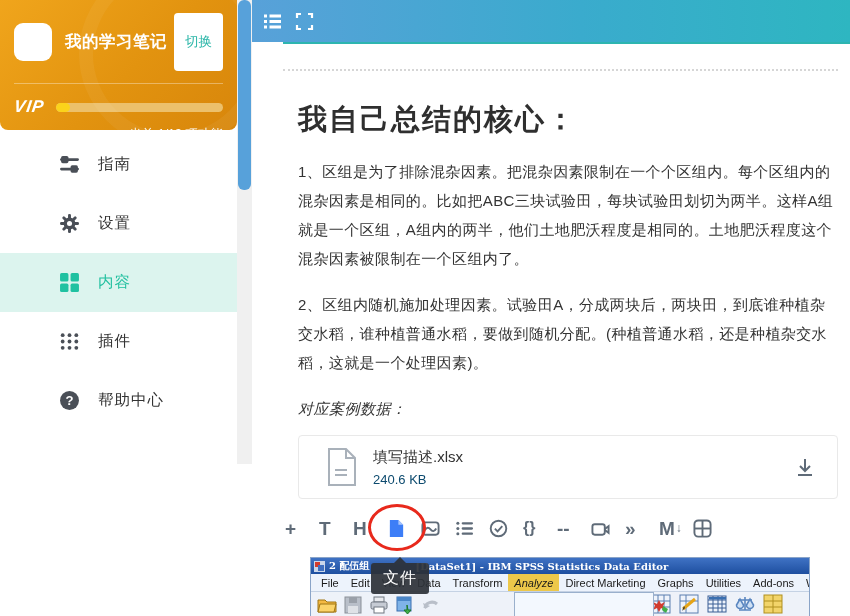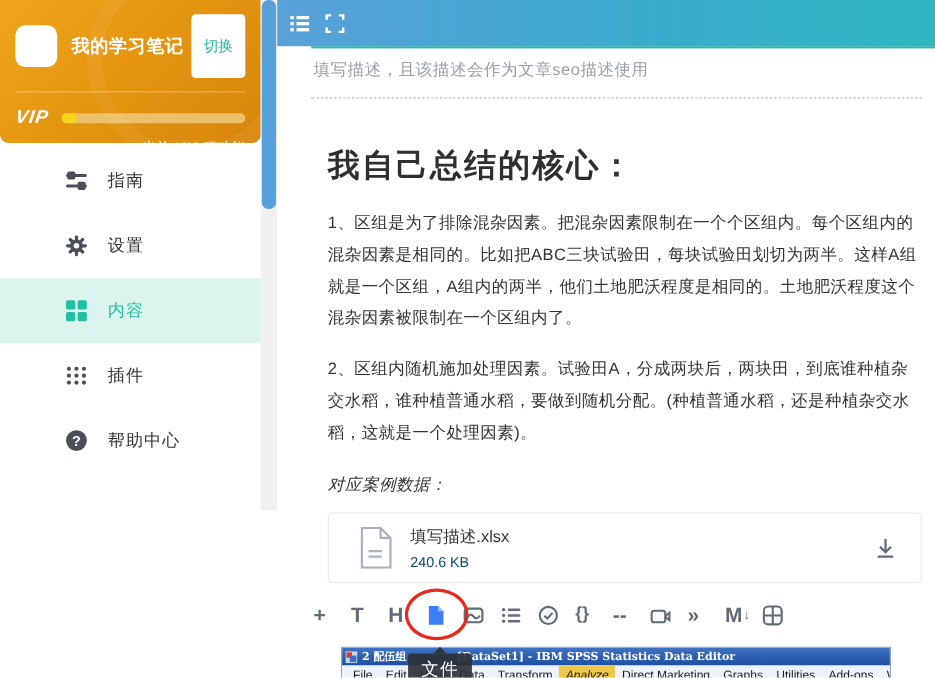--- a/index.html
+++ b/index.html
@@ -43,21 +43,21 @@
   .main { flex: 1; position: relative; background: #fff; }
   .topbar { height: 42px; background: linear-gradient(90deg, #58a1d9 0%, #3aabcd 55%, #2eb6c1 100%);
     display: flex; align-items: center; padding-left: 11px; gap: 13px; }
   .tb-icon { width: 19px; height: 19px; color: #fff; cursor: pointer; }
 
   .content { margin-left: 31px; border-top: 2px solid #2db5b0; padding-top: 10px; }
   .seo-desc { color: #9aa0a6; font-size: 15px; padding-left: 2px; letter-spacing: .5px; }
   .dotted { border-top: 2px dotted #d6d6d6; margin: 15px 12px 0 0; }
 
   .article { margin: 0 12px 0 15px; color: #333; }
-  .article h1 { font-size: 29px; font-weight: 700; letter-spacing: 2px; margin-top: 41px; color: #2f2f2f; }
+  .article h1 { font-size: 29px; font-weight: 700; letter-spacing: 2px; margin-top: 29px; color: #2f2f2f; }
   .article p.body { font-size: 15px; line-height: 29px; margin-top: 17px; letter-spacing: .4px; }
   .article p.case { font-size: 15px; margin-top: 23px; letter-spacing: .5px; font-style: italic; }
 
   .file-card { margin-top: 16px; height: 64px; border: 1px solid #e9e9e9; border-radius: 4px;
     display: flex; align-items: center; padding: 0 22px 0 28px; background: #fff; cursor: pointer; }
   .fc-doc { width: 30px; height: 38px; color: #a9b1ba; flex-shrink: 0; }
   .fc-meta { margin-left: 16px; }
   .fc-name { font-size: 15px; color: #333; }
   .fc-size { font-size: 13px; color: #0c4a6e; margin-top: 5px; }
   .fc-dl { margin-left: auto; width: 20px; height: 20px; color: #5f6b78; cursor: pointer; }
@@ -193,21 +193,20 @@
       </svg>
       <svg class="tb-icon" viewBox="0 0 19 19" fill="none" stroke="currentColor" stroke-width="2.2">
         <path d="M2 6 V2 H6"></path>
           <path d="M13 2 H17 V6"></path>
           <path d="M17 13 V17 H13"></path>
           <path d="M6 17 H2 V13"></path>
       </svg>
     </div>
 
     <div class="content">
-      <div class="seo-desc">填写描述，且该描述会作为文章seo描述使用</div>
       <div class="dotted"></div>
 
       <div class="article">
         <h1>我自己总结的核心：</h1>
         <p class="body">1、区组是为了排除混杂因素。把混杂因素限制在一个个区组内。每个区组内的混杂因素是相同的。比如把ABC三块试验田，每块试验田划切为两半。这样A组就是一个区组，A组内的两半，他们土地肥沃程度是相同的。土地肥沃程度这个混杂因素被限制在一个区组内了。</p>
         <p class="body">2、区组内随机施加处理因素。试验田A，分成两块后，两块田，到底谁种植杂交水稻，谁种植普通水稻，要做到随机分配。(种植普通水稻，还是种植杂交水稻，这就是一个处理因素)。</p>
         <p class="case">对应案例数据：</p>
 
         <div class="file-card">
           <svg class="fc-doc" viewBox="0 0 30 38" fill="none" stroke="currentColor" stroke-width="2">

